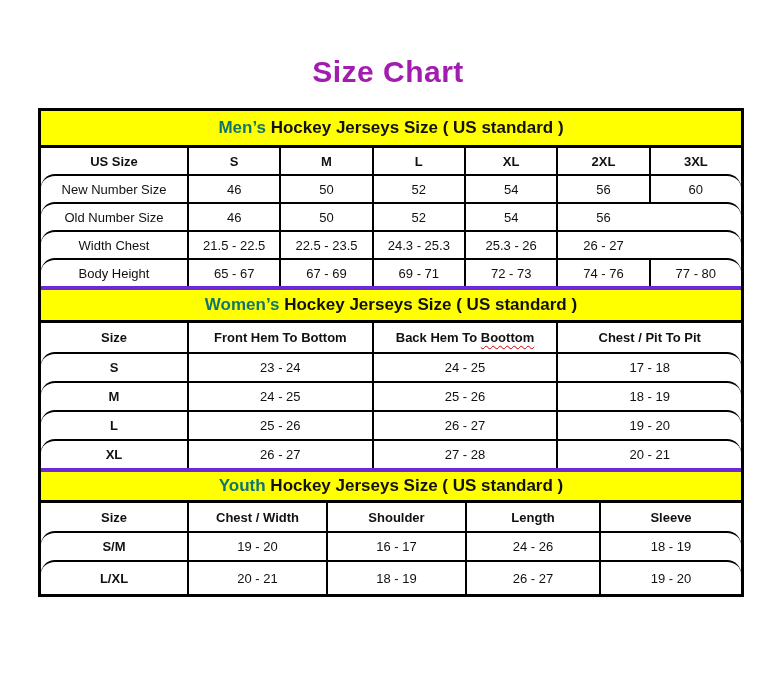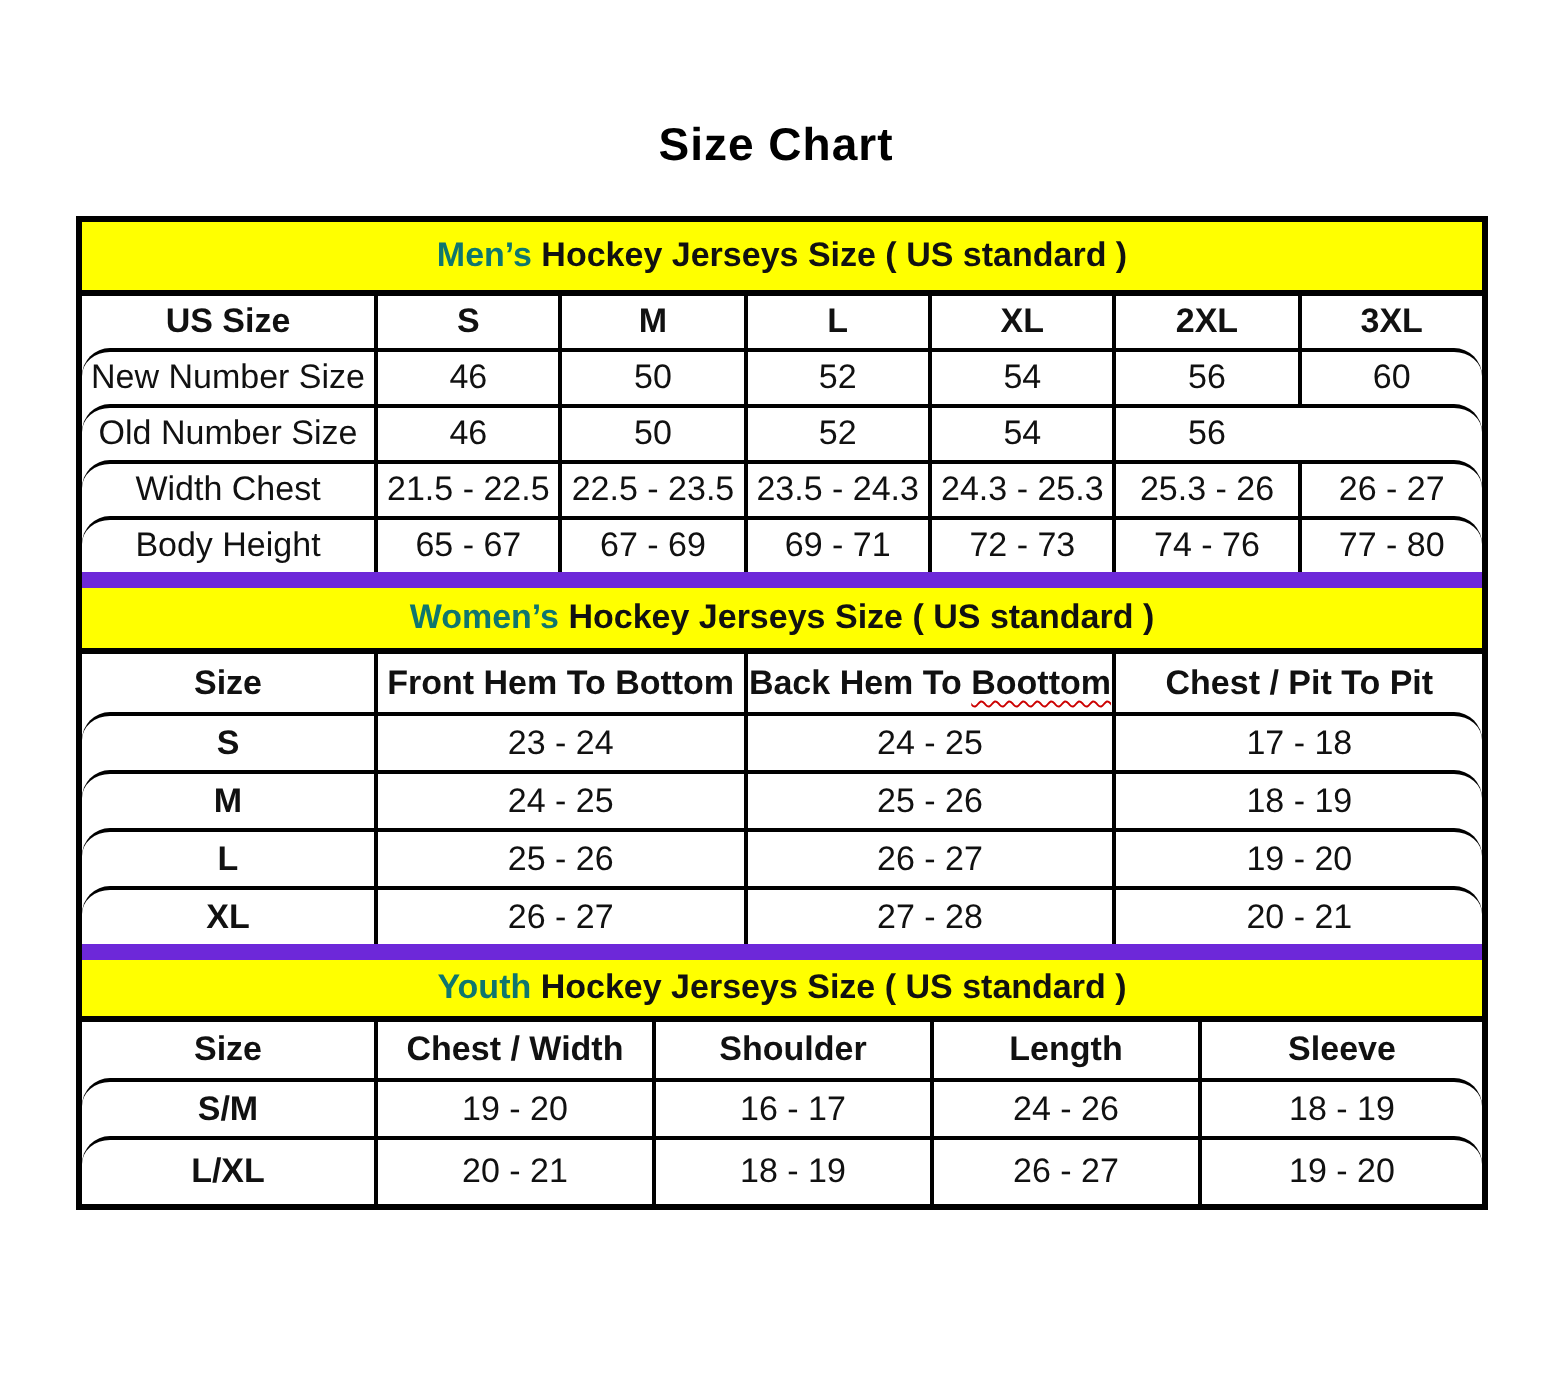--- a/index.html
+++ b/index.html
@@ -9,51 +9,51 @@
     height: 692px;
     background: #ffffff;
     font-family: "Liberation Sans", sans-serif;
     color: #111111;
     overflow: hidden;
   }
   .title {
     margin: 54px 0 0 38px;
     width: 700px;
     text-align: center;
-    font-size: 23px;
+    font-size: 30px;
     line-height: 36px;
     font-weight: 700;
-    color: #000000;
+    color: #a21caf;
     letter-spacing: 0.5px;
   }
   .chart {
     margin: 18px 0 0 38px;
     width: 700px;
     border: 3px solid #000000;
     box-sizing: content-box;
     background: #ffffff;
   }
   .band {
     background: #FFFF00;
     text-align: center;
     font-weight: 700;
     font-size: 17px;
     height: 34px;
     line-height: 34px;
     border-bottom: 3px solid #000000;
     white-space: pre-wrap;
   }
-  .band.mid { border-top: 8px solid #6d28d9; height: 30px; line-height: 30px; }
+  .band.mid { border-top: 4px solid #6d28d9; height: 30px; line-height: 30px; }
   .band.youth-band { height: 28px; line-height: 28px; }
   .accent { color: #0f766e; }
   .grid {
     display: grid;
     align-items: center;
     text-align: center;
-    font-size: 17px;
+    font-size: 13px;
   }
   .grid + .grid { border-top: 2px solid #000000; border-radius: 14px; }
   .grid-men   { grid-template-columns: 146px repeat(6, 1fr); height: 26px; }
   .grid-men.hrow { height: 26px; }
   .grid-women { grid-template-columns: 146px repeat(3, 1fr); height: 27px; }
   .grid-women.hrow { height: 29px; }
   .grid-youth { grid-template-columns: 146px 139px 139px 134px 1fr; height: 27px; }
   .grid-youth.hrow { height: 28px; }
   .grid-youth.tall { height: 32px; }
   .c { height: 100%; display: flex; align-items: center; justify-content: center; }
@@ -102,21 +102,20 @@
     <div class="c">50</div>
     <div class="c">52</div>
     <div class="c">54</div>
     <div class="c">56</div>
   </div>
 
   <div class="grid grid-men">
     <div class="c">Width Chest</div>
     <div class="c">21.5 - 22.5</div>
     <div class="c">22.5 - 23.5</div>
-    <div class="c">23.5 - 24.3</div>
     <div class="c">24.3 - 25.3</div>
     <div class="c">25.3 - 26</div>
     <div class="c">26 - 27</div>
   </div>
 
 
   <div class="grid grid-men">
     <div class="c">Body Height</div>
     <div class="c">65 - 67</div>
     <div class="c">67 - 69</div>

